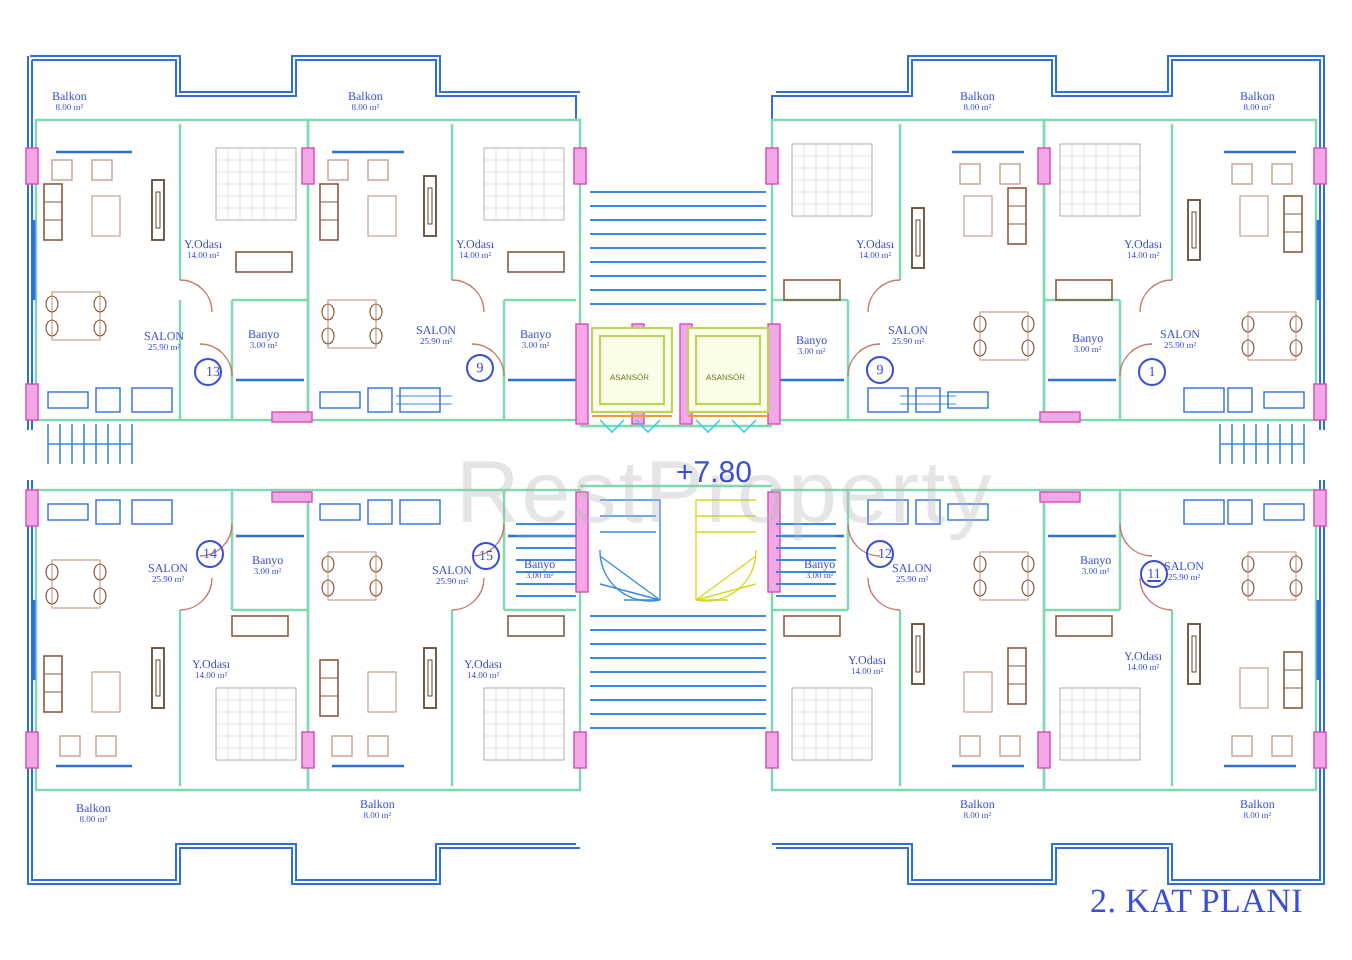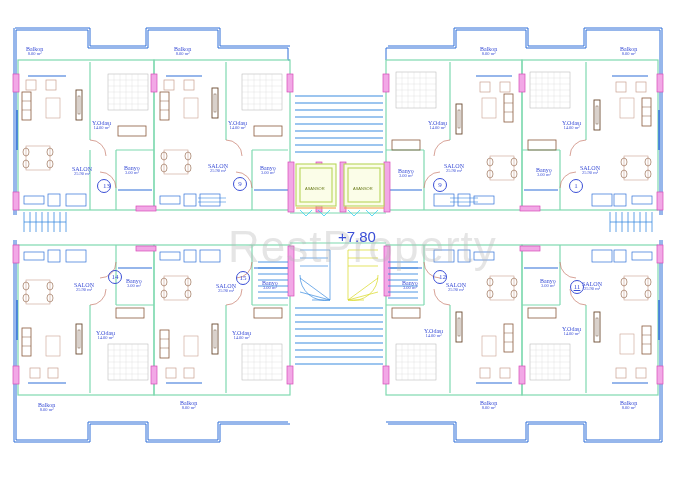--- a/index.html
+++ b/index.html
@@ -428,21 +428,21 @@
       <span class="a">14.00 m²</span>
     </div>
   <div class="lbl" style="left:74px;top:282px;">
       <span class="t">SALON</span>
       <span class="a">25.90 m²</span>
     </div>
   <div class="lbl" style="left:126px;top:278px;">
       <span class="t">Banyo</span>
       <span class="a">3.00 m²</span>
     </div>
-  <div class="unit-num" style="left:98px;top:270px;margin-left:10px;">14</div>
+  <div class="unit-num" style="left:98px;top:270px;">14</div>
 
   
   <div class="lbl" style="left:180px;top:400px;">
       <span class="t">Balkon</span>
       <span class="a">8.00 m²</span>
     </div>
   <div class="lbl" style="left:232px;top:330px;">
       <span class="t">Y.Odası</span>
       <span class="a">14.00 m²</span>
     </div>
@@ -488,13 +488,14 @@
       <span class="t">SALON</span>
       <span class="a">25.90 m²</span>
     </div>
   <div class="lbl" style="left:540px;top:278px;">
       <span class="t">Banyo</span>
       <span class="a">3.00 m²</span>
     </div>
   <div class="unit-num" style="left:570px;top:280px;text-decoration:underline;">11</div>
 
   
+  <div class="title">2. KAT PLANI</div>
 </div>
 
 </body></html>

